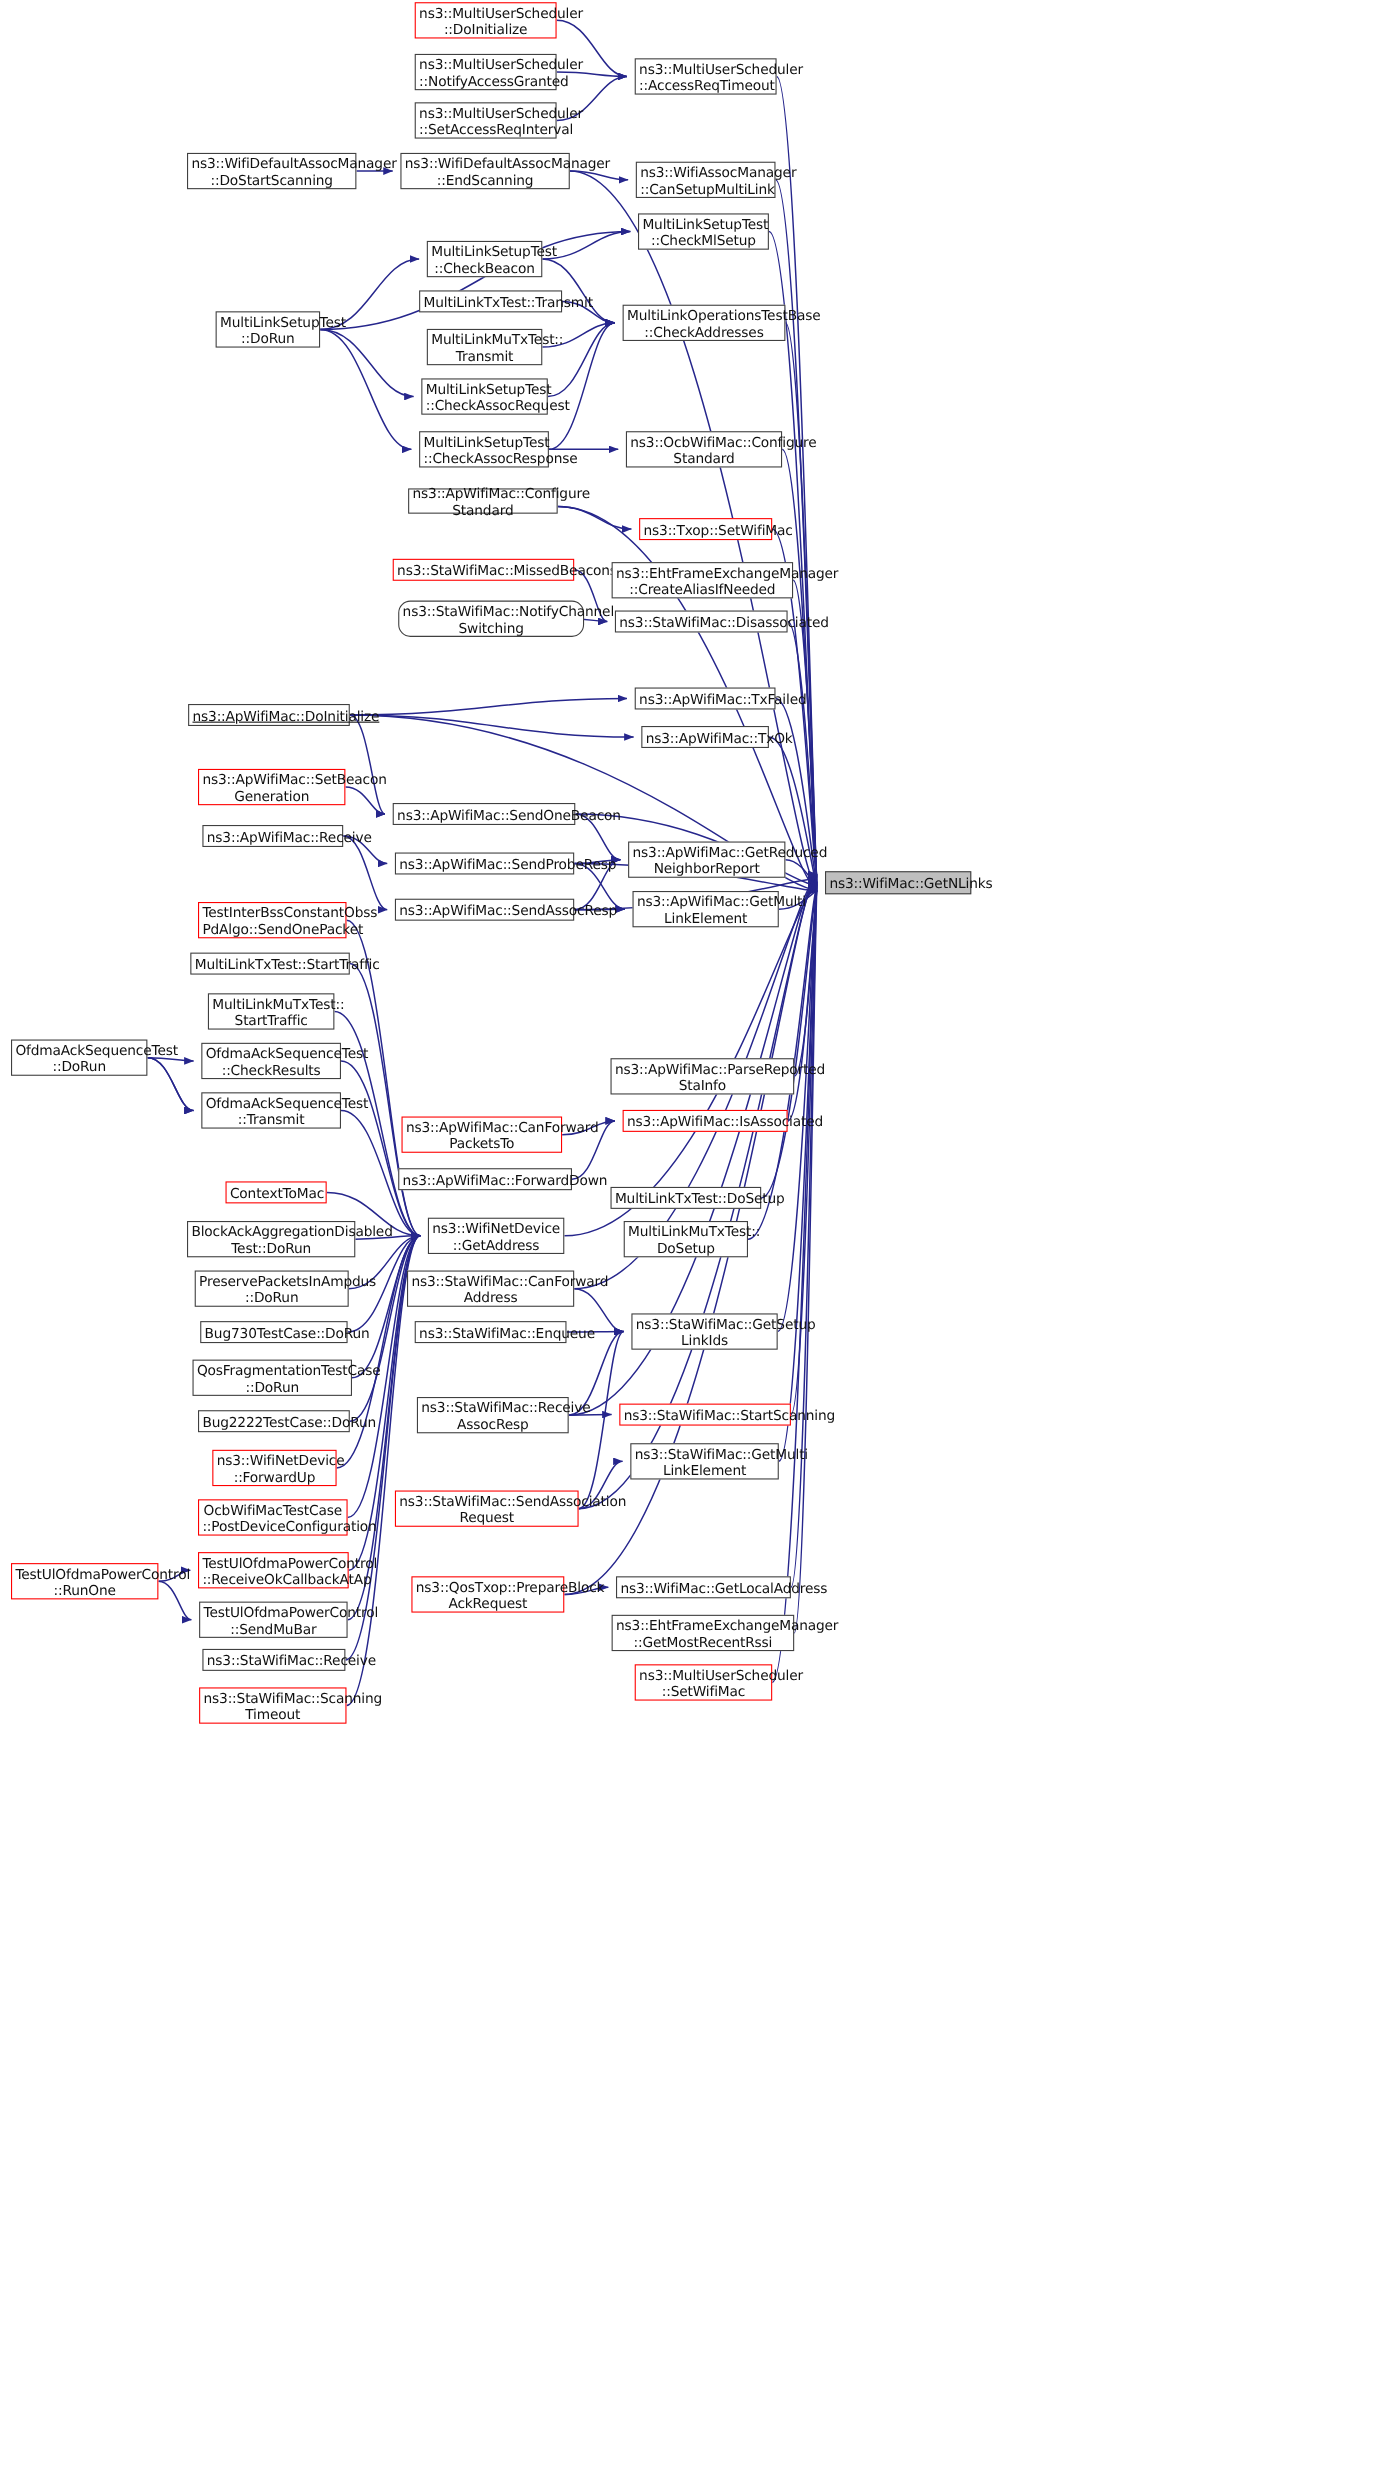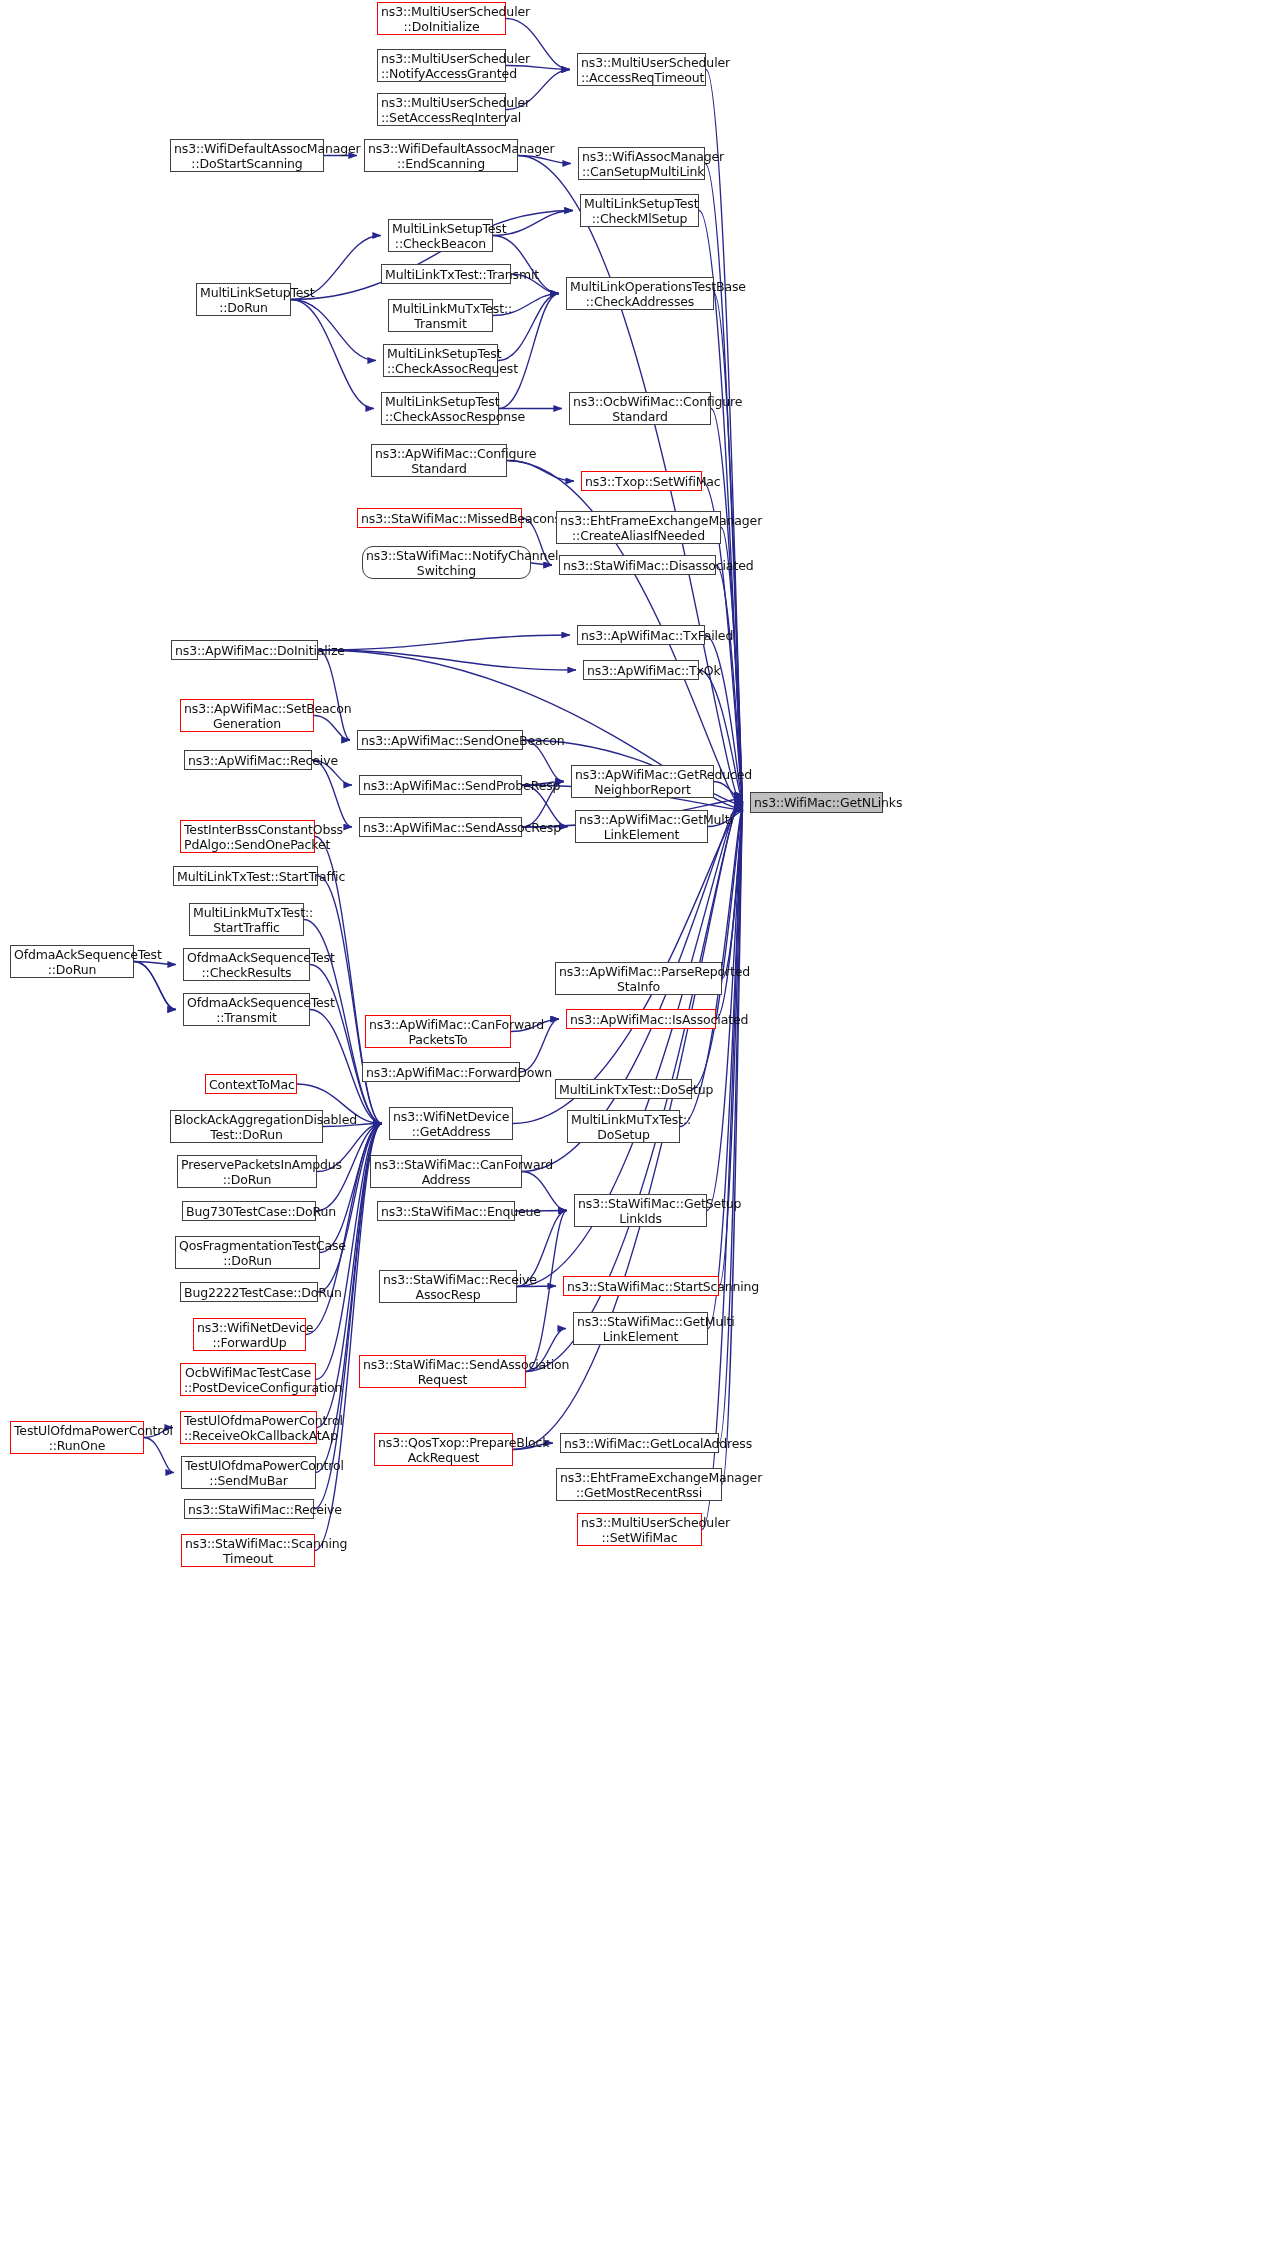--- a/index.html
+++ b/index.html
@@ -169,30 +169,30 @@
     <div class="node" style="left: 388px; top: 299px; width: 105px; height: 33px;"><span>MultiLinkMuTxTest::
 Transmit</span></div>
     <div class="node" style="left: 566px; top: 277px; width: 148px; height: 33px;"><span>MultiLinkOperationsTestBase
 ::CheckAddresses</span></div>
     <div class="node" style="left: 383px; top: 344px; width: 115px; height: 33px;"><span>MultiLinkSetupTest
 ::CheckAssocRequest</span></div>
     <div class="node" style="left: 381px; top: 392px; width: 118px; height: 33px;"><span>MultiLinkSetupTest
 ::CheckAssocResponse</span></div>
     <div class="node" style="left: 569px; top: 392px; width: 142px; height: 33px;"><span>ns3::OcbWifiMac::Configure
 Standard</span></div>
-    <div class="node" style="left: 371px; top: 444px; width: 136px; height: 33px;"><span>ns3::ApWifiMac::Configure
+    <div class="node" style="left: 371px; top: 444px; width: 136px; height: 23px;"><span>ns3::ApWifiMac::Configure
 Standard</span></div>
     <div class="node red" style="left: 581px; top: 471px; width: 121px; height: 20px;"><span>ns3::Txop::SetWifiMac</span></div>
     <div class="node red" style="left: 357px; top: 508px; width: 165px; height: 20px;"><span>ns3::StaWifiMac::MissedBeacons</span></div>
     <div class="node" style="left: 556px; top: 511px; width: 165px; height: 33px;"><span>ns3::EhtFrameExchangeManager
 ::CreateAliasIfNeeded</span></div>
     <div class="node" style="left: 362px; top: 546px; width: 169px; height: 33px; border-radius: 11px;"><span>ns3::StaWifiMac::NotifyChannel
 Switching</span></div>
     <div class="node" style="left: 559px; top: 555px; width: 157px; height: 20px;"><span>ns3::StaWifiMac::Disassociated</span></div>
-    <div class="node" style="left: 171px; top: 640px; width: 147px; height: 20px;"><span>ns3::ApWifiMac::DoInitialize</span></div>
+    <div class="node" style="left: 171px; top: 640px; width: 147px; height: 20px; text-decoration: underline;"><span>ns3::ApWifiMac::DoInitialize</span></div>
     <div class="node" style="left: 577px; top: 625px; width: 128px; height: 20px;"><span>ns3::ApWifiMac::TxFailed</span></div>
     <div class="node" style="left: 583px; top: 660px; width: 116px; height: 20px;"><span>ns3::ApWifiMac::TxOk</span></div>
     <div class="node red" style="left: 180px; top: 699px; width: 134px; height: 33px;"><span>ns3::ApWifiMac::SetBeacon
 Generation</span></div>
     <div class="node" style="left: 357px; top: 730px; width: 166px; height: 20px;"><span>ns3::ApWifiMac::SendOneBeacon</span></div>
     <div class="node" style="left: 184px; top: 750px; width: 128px; height: 20px;"><span>ns3::ApWifiMac::Receive</span></div>
     <div class="node" style="left: 359px; top: 775px; width: 163px; height: 20px;"><span>ns3::ApWifiMac::SendProbeResp</span></div>
     <div class="node" style="left: 571px; top: 765px; width: 143px; height: 33px;"><span>ns3::ApWifiMac::GetReduced
 NeighborReport</span></div>
     <div class="node" style="left: 359px; top: 817px; width: 163px; height: 20px;"><span>ns3::ApWifiMac::SendAssocResp</span></div>

